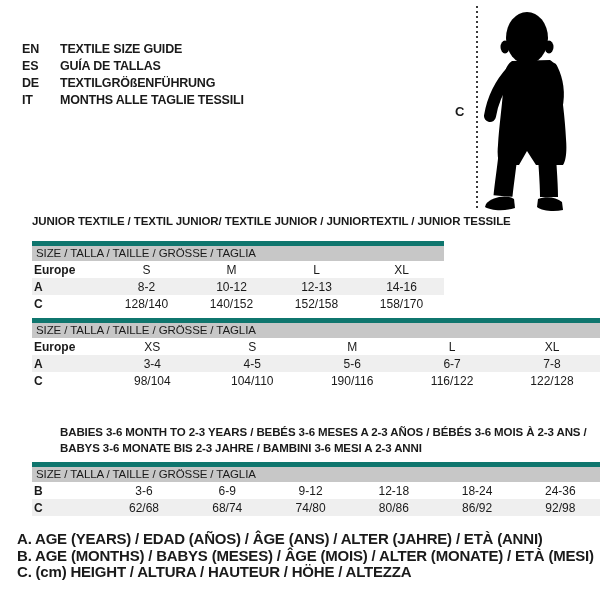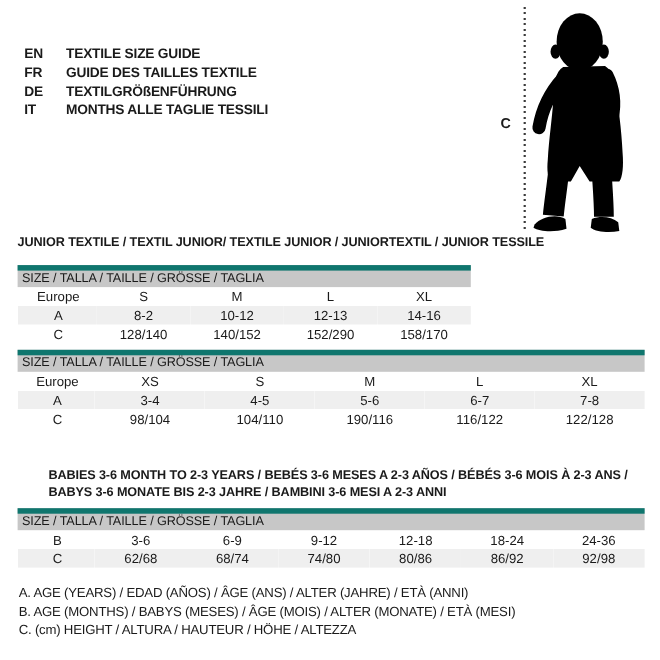--- a/index.html
+++ b/index.html
@@ -12,51 +12,51 @@
   .lang-row{line-height:17px;font-size:12.5px;font-weight:bold;letter-spacing:-0.2px;white-space:nowrap;}
   .lang-code{display:inline-block;width:38px;}
   
   .measure-line{
     position:absolute;left:476px;top:6px;width:2px;height:204px;
     background:repeating-linear-gradient(to bottom,#3a3a3a 0 2px,transparent 2px 5px);
   }
   .measure-label{position:absolute;left:455px;top:104px;font-size:13px;font-weight:bold;}
   .baby-svg{position:absolute;left:470px;top:5px;}
   
-  .section{position:absolute;left:16px;}
+  .section{position:absolute;left:32px;}
   #section-junior{top:215px;width:412px;}
   #section-children{top:318px;width:570px;}
   #section-babies{top:425px;width:570px;}
   .section-title{font-weight:bold;font-size:11.5px;letter-spacing:-0.1px;white-space:nowrap;}
   #section-junior .section-title{margin-bottom:14px;}
   #section-children .section-title{margin-bottom:12px;}
   #section-babies .section-title{margin-bottom:6px;line-height:15.5px;white-space:normal;margin-left:28px;}
   .title-sub{font-size:8px;vertical-align:sub;}
   .size-bar{
     background:#c7c7c7;border-top:5px solid #0f766e;
     font-size:11.5px;padding:1px 4px 2px 4px;letter-spacing:-0.1px;
   }
   table{width:100%;border-collapse:collapse;table-layout:fixed;font-size:12px;}
   td{text-align:center;padding:1.5px 0;overflow:hidden;white-space:nowrap;}
-  td:first-child{text-align:center;padding-left:2px;width:12%;}
+  td:first-child{text-align:left;padding-left:2px;width:12%;font-weight:bold;}
   #section-junior td:first-child{width:17%;}
   tbody tr:nth-child(2){background:#efefef;}
   
   .legend{position:absolute;left:17px;top:531px;}
-  .legend-line{font-weight:normal;font-size:12px;line-height:16.5px;letter-spacing:-0.2px;white-space:nowrap;}
+  .legend-line{font-weight:bold;font-size:15px;line-height:16.5px;letter-spacing:-0.2px;white-space:nowrap;}
 </style>
 </head>
 <body>
 
 <div class="lang-block">
   <div class="lang-row">
     <span class="lang-code">EN</span><span>TEXTILE SIZE GUIDE</span>
   </div>
   <div class="lang-row">
-    <span class="lang-code">FR</span><span>GUIDE DES TAILLES TEXTILE</span>
+    <span class="lang-code">ES</span><span>GUÍA DE TALLAS</span>
   </div>
   <div class="lang-row">
     <span class="lang-code">DE</span><span>TEXTILGRÖßENFÜHRUNG</span>
   </div>
   <div class="lang-row">
     <span class="lang-code">IT</span><span>MONTHS ALLE TAGLIE TESSILI</span>
   </div>
 </div>
 
 <div class="measure-line"></div>
@@ -90,21 +90,21 @@
           <td>A</td>
           <td>8-2</td>
           <td>10-12</td>
           <td>12-13</td>
           <td>14-16</td>
         </tr>
         <tr>
           <td>C</td>
           <td>128/140</td>
           <td>140/152</td>
-          <td>152/290</td>
+          <td>152/158</td>
           <td>158/170</td>
         </tr>
       </tbody>
   </table>
 </div>
 
 <div class="section" id="section-children">
   <div class="size-bar">SIZE / TALLA / TAILLE / GRÖSSE / TAGLIA</div>
   <table>
     <tbody>

